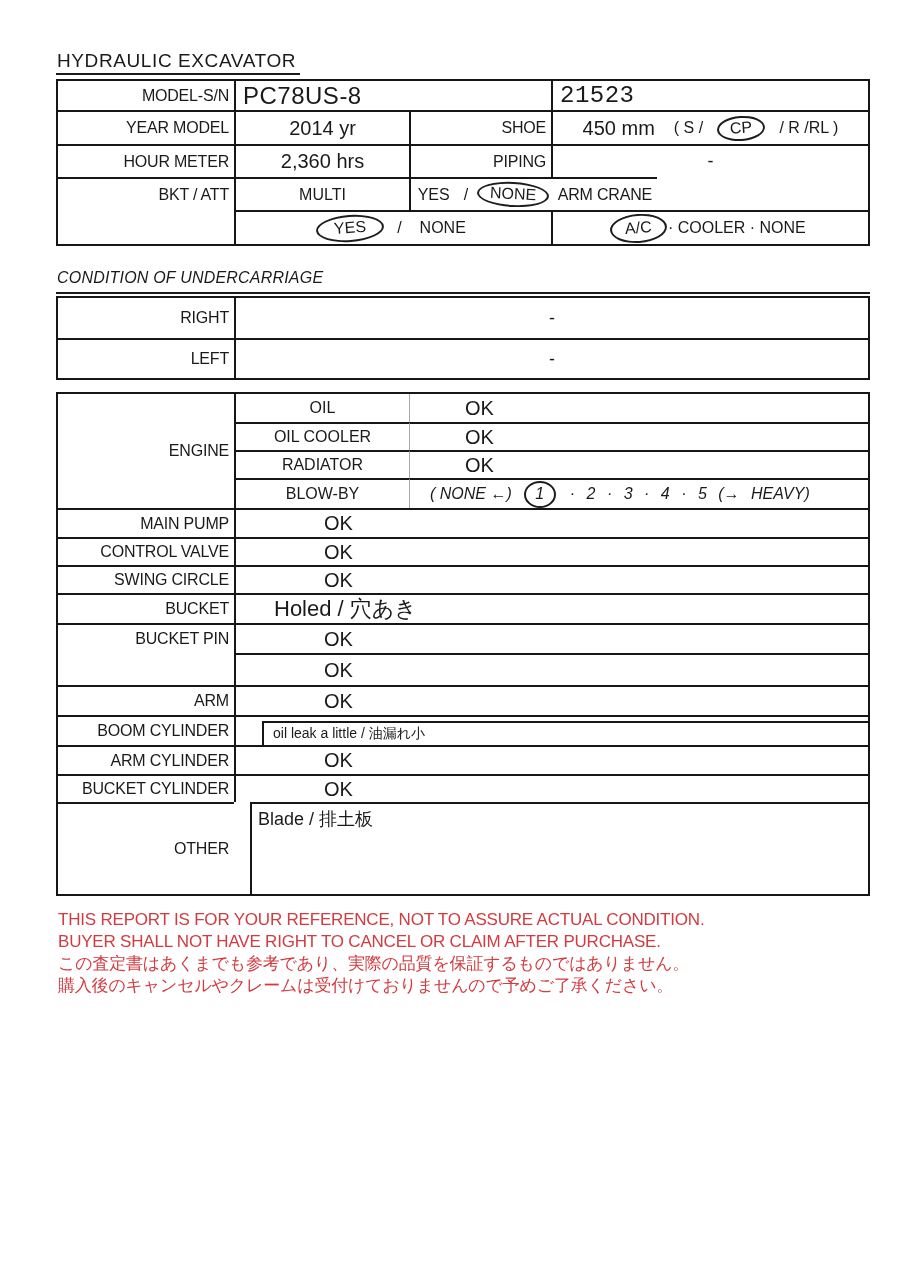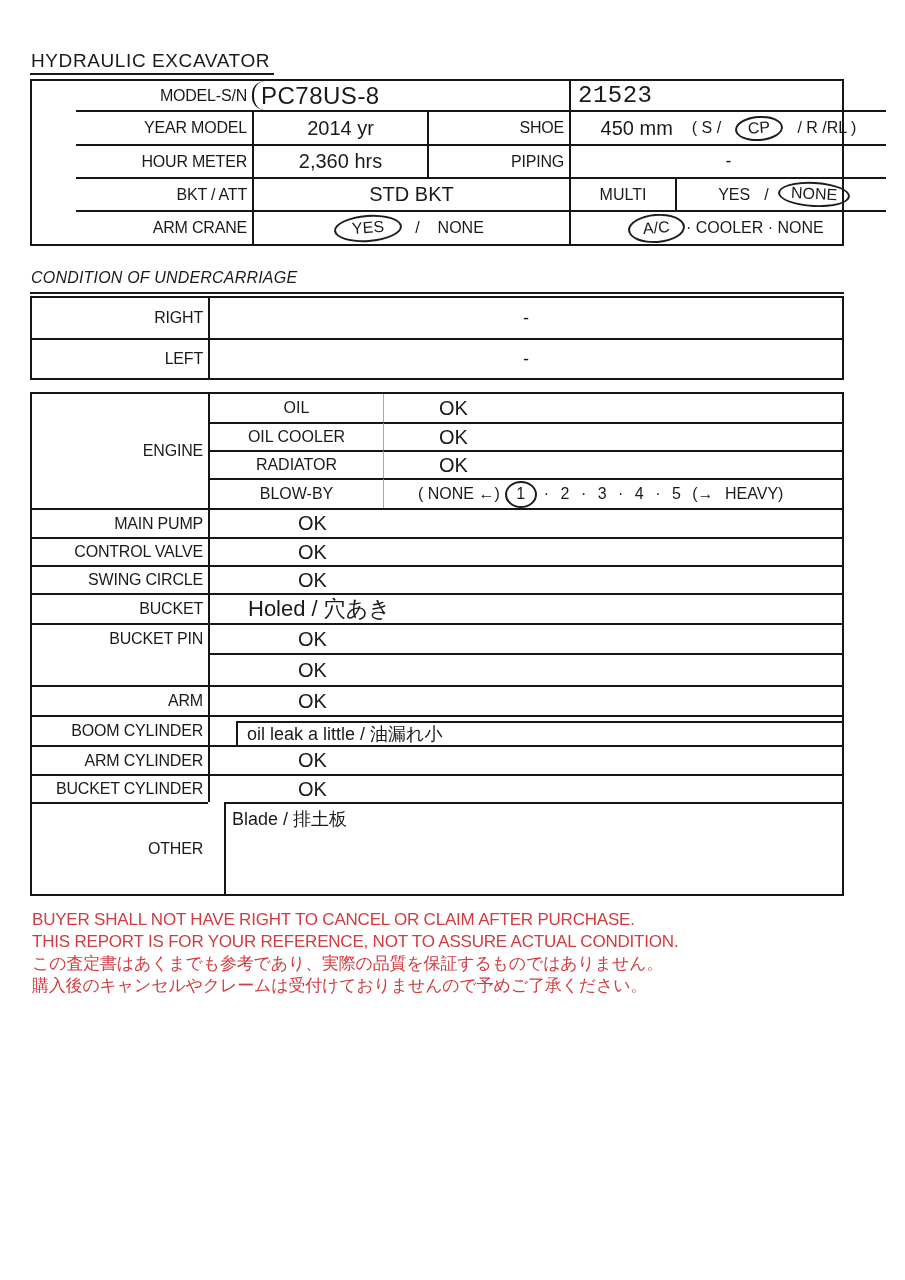--- a/index.html
+++ b/index.html
@@ -4,21 +4,21 @@
 <style>
   * { box-sizing: border-box; margin: 0; padding: 0; }
   html,body { background:#ffffff; }
   body {
     width:905px; height:1280px;
     font-family:"Liberation Sans","DejaVu Sans",sans-serif;
     color:#1a1a1a;
     -webkit-font-smoothing:antialiased;
   }
   .page { position:relative; width:905px; height:1280px; overflow:hidden; }
-  .doc { position:absolute; left:30px; top:50px; width:814px; }
+  .doc { position:absolute; left:56px; top:50px; width:814px; }
 
   .title {
     display:inline-block;
     font-size:19px; font-weight:500; letter-spacing:0.6px;
     border-bottom:2px solid #1a1a1a;
     padding:0 4px 1px 1px; margin-bottom:4px;
     white-space:nowrap;
   }
 
   
@@ -31,21 +31,20 @@
   .ctr { justify-content:center; }
   .small { font-size:16px; }
   .mid-val { font-size:20px; }
   .big-val { font-size:24px; letter-spacing:0.5px; padding-left:7px; }
 
   
   .spec-grid {
     display:grid;
     grid-template-columns:176px 175px 142px 106px 211px;
     grid-template-rows:29px 34px 33px 33px 34px;
-    padding-left:44px;
   }
 
   
   .oval {
     display:inline-flex; align-items:center; justify-content:center;
     border:2.5px solid #1d1d1d; border-radius:50%;
     padding:1px 11px 2px; margin:-5px -5px;
     transform:rotate(-4deg);
   }
   .oval.tilt-r { transform:rotate(3deg); }
@@ -71,33 +70,33 @@
     display:grid;
     grid-template-columns:176px 175px 459px;
     grid-template-rows:28px 28px 28px 30px 29px 28px 28px 30px 30px 32px 30px 30px 29px 28px 92px;
     margin-top:12px;
   }
   .engine-cell { grid-column:1; grid-row:1 / span 4; }
   .span2 { grid-column:2 / span 2; }
   .ok-val { font-size:20px; padding-left:88px; }
   .eng-ok { font-size:20px; padding-left:55px; }
   .note-val { font-size:22px; padding-left:38px; }
-  .blowby { font-size:16px; padding-left:34px; gap:3px; }
+  .blowby { font-size:16px; padding-left:20px; gap:10px;font-style:italic; }
   .blowby .rest { word-spacing:7px; margin-left:4px; }
   .num-circle {
     display:inline-flex; align-items:center; justify-content:center;
     border:2.5px solid #1d1d1d; border-radius:50%;
     width:32px; height:27px; font-size:16px; margin:0 0 0 2px;
   }
   .boxed { position:relative; padding-left:0; }
   .note-box {
     position:absolute; left:26px; top:4px; right:0; bottom:0;
     border-left:2px solid #161616; border-top:2px solid #161616;
     display:flex; align-items:center; padding-left:9px;
-    font-size:18px; white-space:nowrap;
+    font-size:14px; white-space:nowrap;
   }
   .other-val { align-items:flex-start; padding:3px 0 0 6px; font-size:18px;margin-left:16px; }
 
   
   .disclaimer { margin-top:13px; padding-left:2px; }
   .disclaimer div {
     font-size:17px; line-height:22px; letter-spacing:-0.2px;
     white-space:nowrap;
   }
 </style>
@@ -106,42 +105,41 @@
 
 <div class="page">
   <div class="doc">
 
     <div class="title">HYDRAULIC EXCAVATOR</div>
 
     
     <div class="grid spec-grid">
 
       <div class="cell lab">MODEL-S/N</div>
-      <div class="cell bl big-val" style="grid-column:2 / span 2;border-radius:13px;">PC78US-8</div>
+      <div class="cell bl big-val" style="grid-column:2 / span 2;">PC78US-8</div>
       <div class="cell bl big-val" style="grid-column:4 / span 2;font-family:Liberation Mono, monospace;">21523</div>
 
       <div class="cell lab bt">YEAR MODEL</div>
       <div class="cell bt bl ctr mid-val">2014 yr</div>
       <div class="cell lab bt bl">SHOE</div>
       <div class="cell bt bl ctr" style="grid-column:4 / span 2; gap:19px;">
         <span class="mid-val">450 mm</span>
         <span class="small">( S /</span>
         <span class="oval small">
             <span>CP</span>
           </span>
         <span class="small">/ R /RL )</span>
       </div>
 
       <div class="cell lab bt">HOUR METER</div>
       <div class="cell bt bl ctr mid-val">2,360 hrs</div>
       <div class="cell lab bt bl">PIPING</div>
       <div class="cell bt bl ctr dash" style="grid-column:4 / span 2;">-</div>
 
       <div class="cell lab bt">BKT / ATT</div>
-      <div class="cell bt bl ctr mid-val" style="grid-column:2 / span 2;">STD BKT</div>
       <div class="cell bt bl ctr small">MULTI</div>
       <div class="cell bt bl ctr small" style="gap:14px;">
         <span>YES</span>
         <span>/</span>
         <span class="oval tilt-r">
             <span>NONE</span>
           </span>
       </div>
 
       <div class="cell lab bt">ARM CRANE</div>
@@ -217,20 +215,20 @@
 
       <div class="cell lab bt">BUCKET CYLINDER</div>
       <div class="cell bt bl ok-val span2">OK</div>
 
       <div class="cell lab bt">OTHER</div>
       <div class="cell bt bl span2 other-val">Blade / 排土板</div>
     </div>
 
     
     <div class="disclaimer" style="color: rgb(210, 59, 64);">
+      <div>THIS REPORT IS FOR YOUR REFERENCE, NOT TO ASSURE ACTUAL CONDITION.</div>
       <div>BUYER SHALL NOT HAVE RIGHT TO CANCEL OR CLAIM AFTER PURCHASE.</div>
-      <div>THIS REPORT IS FOR YOUR REFERENCE, NOT TO ASSURE ACTUAL CONDITION.</div>
       <div>この査定書はあくまでも参考であり、実際の品質を保証するものではありません。</div>
       <div>購入後のキャンセルやクレームは受付けておりませんので予めご了承ください。</div>
     </div>
 
   </div>
 </div>
 
 </body></html>

